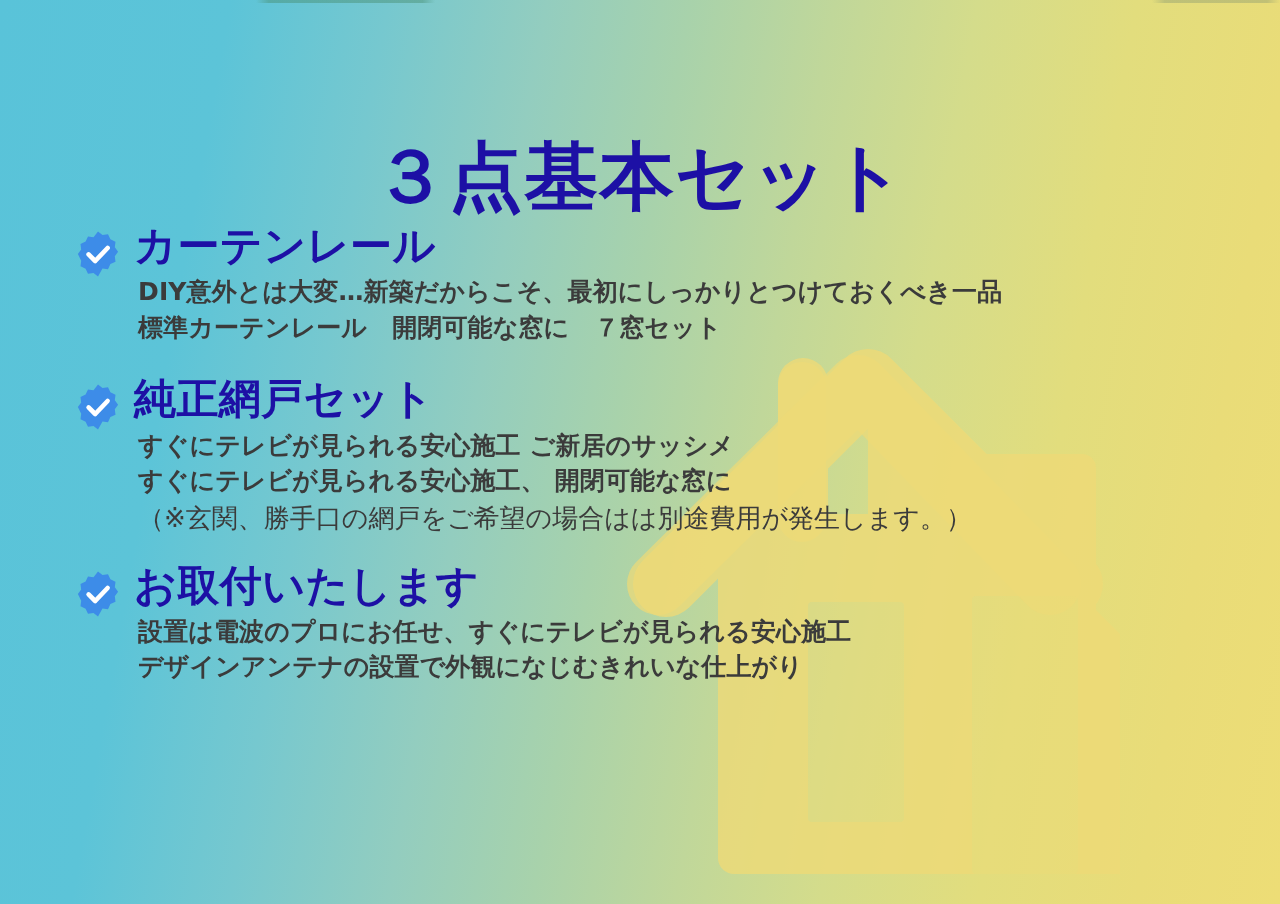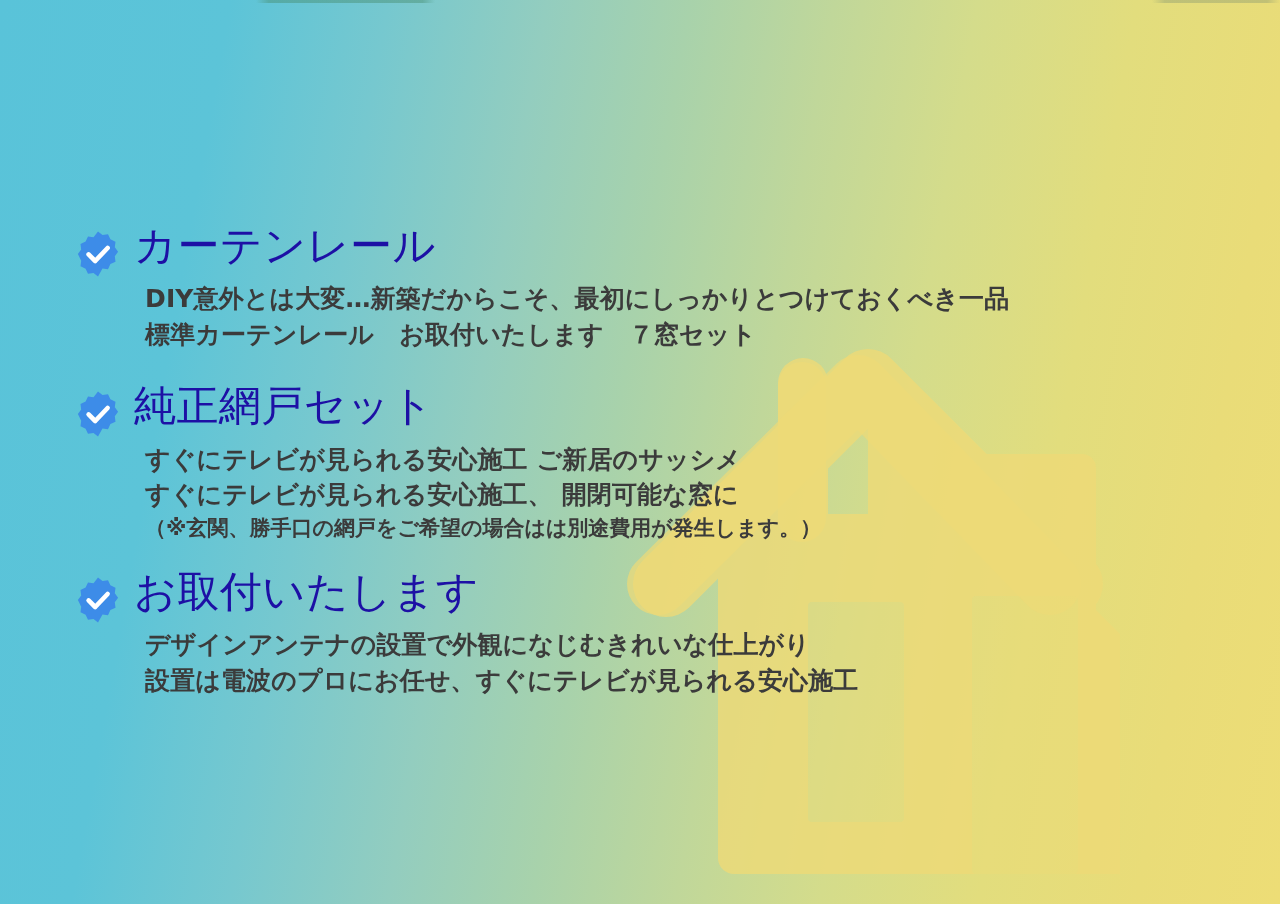--- a/index.html
+++ b/index.html
@@ -107,44 +107,44 @@
     position: absolute;
     left: 0;
     top: 8px;
     width: 48px;
     height: 48px;
   }
   .check-badge svg { display: block; width: 48px; height: 48px; }
 
   .feature-title {
     font-size: 42px;
-    font-weight: 400;
+    font-weight: 700;
     color: #1d10a5;
     line-height: 1.15;
     letter-spacing: 0.01em;
     margin: 0 0 2px 0;
     white-space: nowrap;
   }
 
   .feature-lines {
-    margin: 11px;
+    margin: 4px;
     padding: 0;
     list-style: none;
   }
   .feature-lines li {
     font-size: 25px;
     font-weight: 600;
     color: #3b3b3b;
     line-height: 1.42;
     letter-spacing: 0.005em;
     white-space: nowrap;
   }
   .feature-lines li.note {
-    font-size: 21px;
-    font-weight: 700;
+    font-size: 26px;
+    font-weight: 400;
     letter-spacing: 0;
     line-height: 1.5;
   }
 
   
   .feature.f1 { margin-bottom: 30px; }
   .feature.f2 { margin-bottom: 24px; }
 </style>
 </head>
 <body>
@@ -185,34 +185,35 @@
           <rect x="208" y="318" width="96" height="220" rx="4" ry="4" fill="#000" fill-opacity="0.45"></rect>
           <rect x="372" y="312" width="106" height="278" rx="4" ry="4" fill="#000" fill-opacity="0.45"></rect>
         </mask>
       </defs>
       <rect x="0" y="0" width="680" height="620" fill="#edd977" fill-opacity="0.80" mask="url(#houseMask)"></rect>
     </svg>
   </div>
 
   <div class="content">
 
+    <h1 class="poster-title">３点基本セット</h1>
 
     <div class="features">
 
       <div class="feature f1">
         <span class="check-badge">
           <svg viewBox="0 0 48 48" xmlns="http://www.w3.org/2000/svg" aria-hidden="true">
             <path fill="#3d8ce8" d="M24 1.6l4.5 3.3 5.5-.7 2.4 5.1 5.1 2.4-.7 5.5 3.3 4.5-3.3 4.5.7 5.5-5.1 2.4-2.4 5.1-5.5-.7L24 46.4l-4.5-3.3-5.5.7-2.4-5.1-5.1-2.4.7-5.5L3.9 24l3.3-4.5-.7-5.5 5.1-2.4 2.4-5.1 5.5.7z"></path>
             <path fill="none" stroke="#ffffff" stroke-width="4.6" stroke-linecap="round" stroke-linejoin="round" d="M14.6 24.4l6.6 6.6 12.4-13"></path>
           </svg>
         </span>
         <div class="feature-title">カーテンレール</div>
         <ul class="feature-lines">
           <li>DIY意外とは大変…新築だからこそ、最初にしっかりとつけておくべき一品</li>
-          <li>標準カーテンレール　お取付いたします　７窓セット</li>
+          <li>標準カーテンレール　開閉可能な窓に　７窓セット</li>
         </ul>
       </div>
 
       <div class="feature f2">
         <span class="check-badge">
           <svg viewBox="0 0 48 48" xmlns="http://www.w3.org/2000/svg" aria-hidden="true">
             <path fill="#3d8ce8" d="M24 1.6l4.5 3.3 5.5-.7 2.4 5.1 5.1 2.4-.7 5.5 3.3 4.5-3.3 4.5.7 5.5-5.1 2.4-2.4 5.1-5.5-.7L24 46.4l-4.5-3.3-5.5.7-2.4-5.1-5.1-2.4.7-5.5L3.9 24l3.3-4.5-.7-5.5 5.1-2.4 2.4-5.1 5.5.7z"></path>
             <path fill="none" stroke="#ffffff" stroke-width="4.6" stroke-linecap="round" stroke-linejoin="round" d="M14.6 24.4l6.6 6.6 12.4-13"></path>
           </svg>
         </span>
@@ -226,20 +227,20 @@
 
       <div class="feature f3">
         <span class="check-badge">
           <svg viewBox="0 0 48 48" xmlns="http://www.w3.org/2000/svg" aria-hidden="true">
             <path fill="#3d8ce8" d="M24 1.6l4.5 3.3 5.5-.7 2.4 5.1 5.1 2.4-.7 5.5 3.3 4.5-3.3 4.5.7 5.5-5.1 2.4-2.4 5.1-5.5-.7L24 46.4l-4.5-3.3-5.5.7-2.4-5.1-5.1-2.4.7-5.5L3.9 24l3.3-4.5-.7-5.5 5.1-2.4 2.4-5.1 5.5.7z"></path>
             <path fill="none" stroke="#ffffff" stroke-width="4.6" stroke-linecap="round" stroke-linejoin="round" d="M14.6 24.4l6.6 6.6 12.4-13"></path>
           </svg>
         </span>
         <div class="feature-title">お取付いたします</div>
         <ul class="feature-lines">
+          <li>設置は電波のプロにお任せ、すぐにテレビが見られる安心施工</li>
           <li>デザインアンテナの設置で外観になじむきれいな仕上がり</li>
-          <li>設置は電波のプロにお任せ、すぐにテレビが見られる安心施工</li>
         </ul>
       </div>
 
     </div>
   </div>
 </div>
 
 </body></html>

